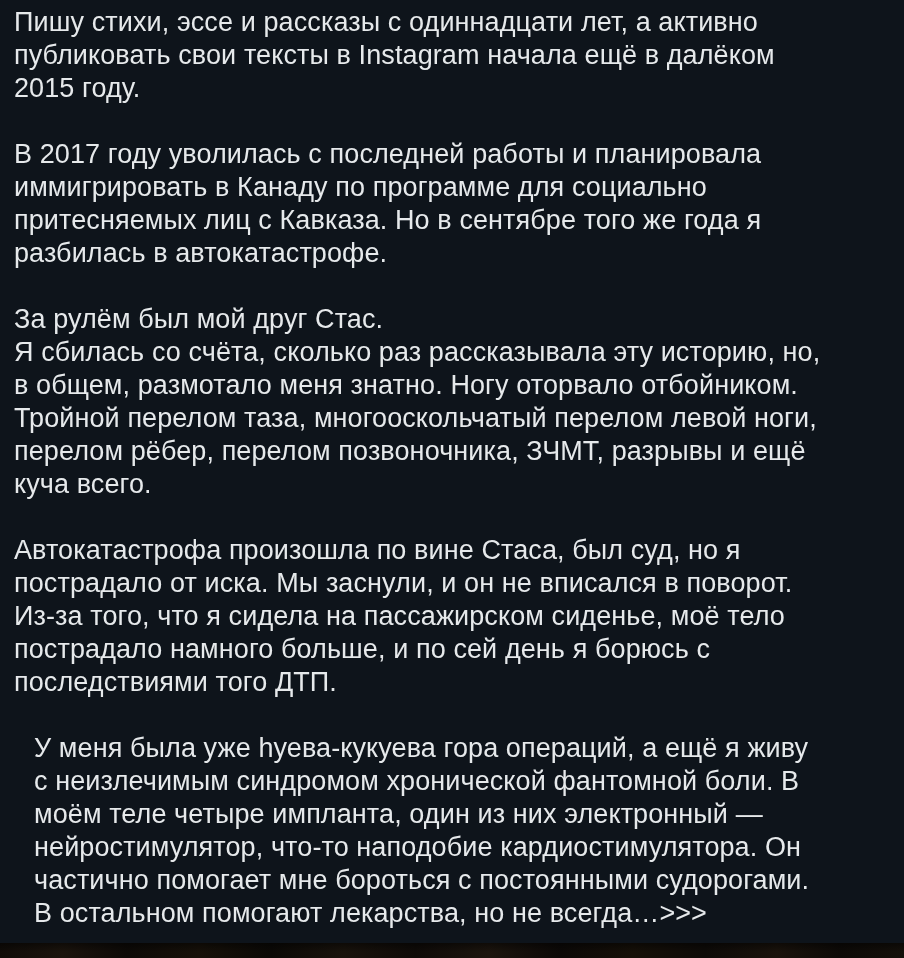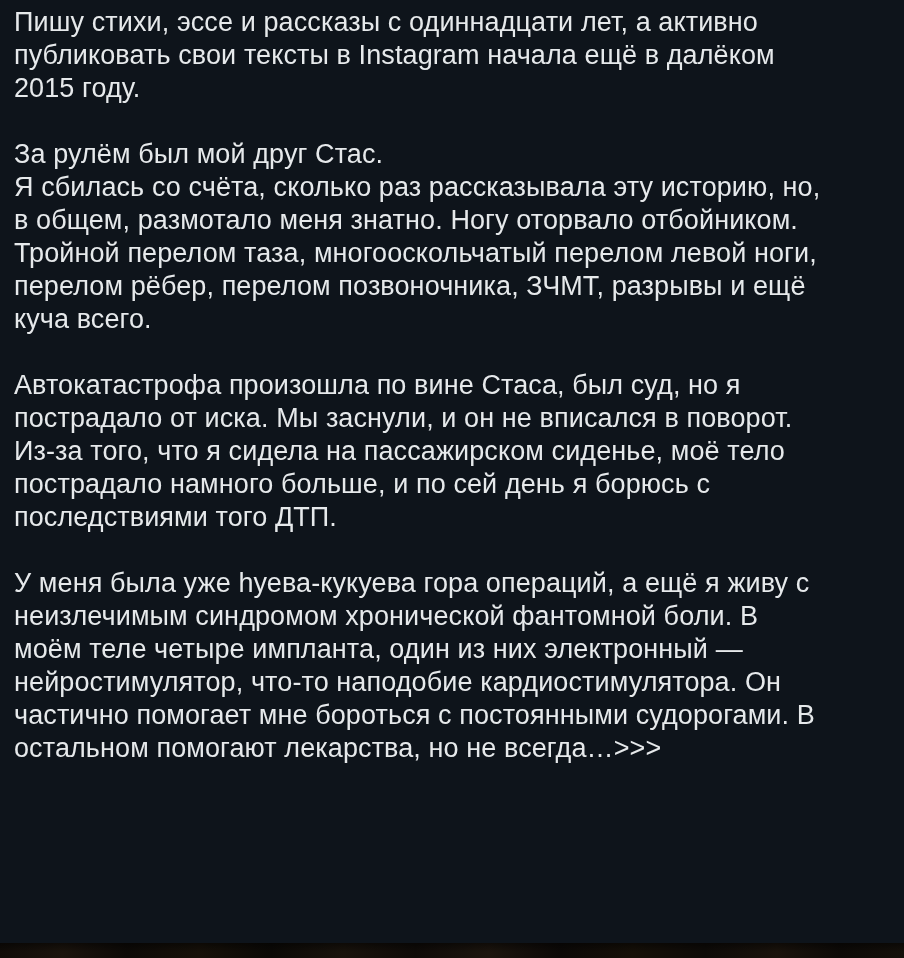--- a/index.html
+++ b/index.html
@@ -26,20 +26,21 @@
     line-height: 33px;
     letter-spacing: 0.1px;
   }
   .post p {
     margin: 0 0 33px 0;
     white-space: pre-wrap;
     font-weight: 400;
   }
   .post p:last-child {
     margin-bottom: 0;
+    margin-left: 20px;
   }
   
   .photo-strip {
     position: absolute;
     left: 0;
     bottom: 0;
     width: 904px;
     height: 15px;
     background:
       linear-gradient(90deg,
@@ -53,19 +54,20 @@
     position: absolute;
     inset: 0;
     background: linear-gradient(180deg, rgba(0,0,0,0.45) 0%, rgba(0,0,0,0) 60%);
   }
 </style>
 </head>
 <body style="background: rgb(14, 20, 27);">
 
 <main class="post" style="color: rgb(230, 233, 235);">
   <p>Пишу стихи, эссе и рассказы с одиннадцати лет, а активно публиковать свои тексты в Instagram начала ещё в далёком 2015 году.</p>
+  <p>В 2017 году уволилась с последней работы и планировала иммигрировать в Канаду по программе для социально притесняемых лиц с Кавказа. Но в сентябре того же года я разбилась в автокатастрофе.</p>
   <p>За рулём был мой друг Стас.
 Я сбилась со счёта, сколько раз рассказывала эту историю, но, в общем, размотало меня знатно. Ногу оторвало отбойником. Тройной перелом таза, многооскольчатый перелом левой ноги, перелом рёбер, перелом позвоночника, ЗЧМТ, разрывы и ещё куча всего.</p>
   <p>Автокатастрофа произошла по вине Стаса, был суд, но я пострадало от иска. Мы заснули, и он не вписался в поворот. Из-за того, что я сидела на пассажирском сиденье, моё тело пострадало намного больше, и по сей день я борюсь с последствиями того ДТП.</p>
   <p>У меня была уже hуева-кукуева гора операций, а ещё я живу с неизлечимым синдромом хронической фантомной боли. В моём теле четыре импланта, один из них электронный — нейростимулятор, что-то наподобие кардиостимулятора. Он частично помогает мне бороться с постоянными судорогами. В остальном помогают лекарства, но не всегда…&gt;&gt;&gt;</p>
 </main>
 
 <div class="photo-strip"></div>
 
 </body></html>

